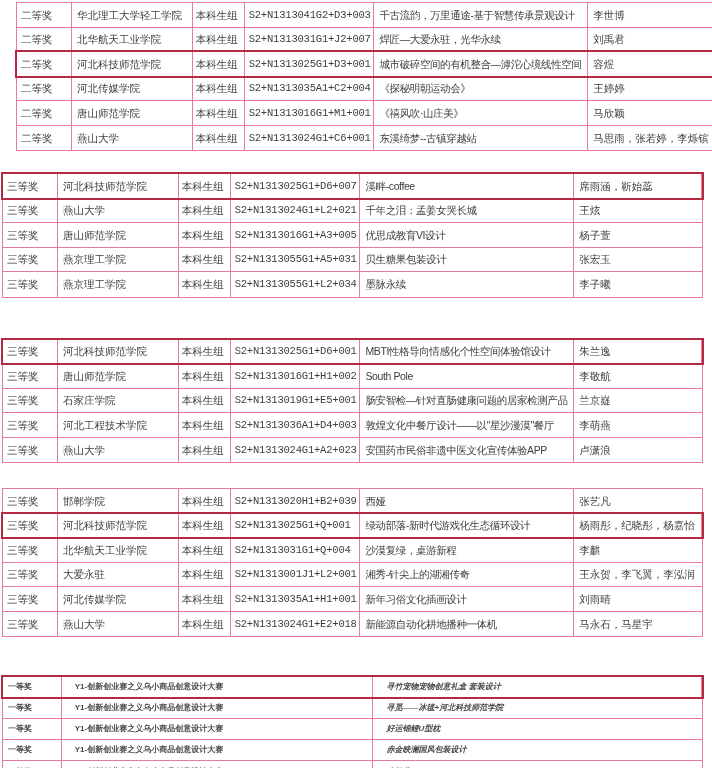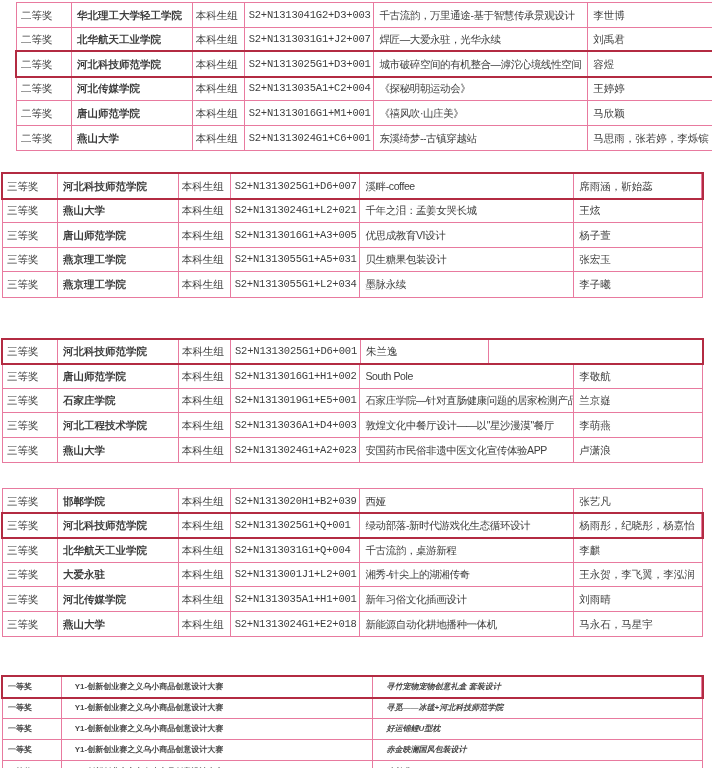--- a/index.html
+++ b/index.html
@@ -8,21 +8,21 @@
   .tbl{margin-left:2px;width:701px;border:1px solid #e87a9f;box-sizing:border-box;background:#fff;}
   .b0{margin-top:2px;margin-left:16px;} .b1{margin-top:22px;} .b2{margin-top:41px;} .b3{margin-top:25px;} .b4{margin-top:39px;}
   .row{display:flex;align-items:stretch;position:relative;border-bottom:1px solid #e87a9f;box-sizing:border-box;}
   .row:last-child{border-bottom:none;}
   .t6 .row{height:24.5px;}
   .t3 .row{height:21px;gap:8px;}
   .cell{display:flex;align-items:center;border-right:1px solid #e87a9f;box-sizing:border-box;
         white-space:nowrap;overflow:hidden;font-size:10.5px;line-height:1;}
   .cell:last-child{border-right:none;}
   .c-award{width:55px;padding-left:4px;}
-  .c-school{width:121px;padding-left:5px;font-weight:bold;}
+  .c-school{width:121px;padding-left:5px;}
   .c-group{width:52px;padding-left:3px;}
   .c-code{width:130px;padding-left:4px;letter-spacing:-0.2px;font-family:Liberation Mono, monospace;}
   .c-title{width:214px;padding-left:5px;letter-spacing:-0.4px;}
   .c-authors{width:128px;padding-left:5px;}
   .t3 .cell{font-size:8px;font-weight:bold;color:#4a4a4a;}
   .t3 .c-award{width:60px;padding-left:5px;}
   .t3 .c-competition{width:310px;padding-left:5px;}
   .t3 .c-work{width:329px;padding-left:6px;font-style:italic;}
   .hl{position:absolute;left:-2px;top:-2px;right:-2px;bottom:-2px;border:2px solid #b32b42;pointer-events:none;z-index:2;}
 </style>
@@ -123,37 +123,38 @@
         <div class="cell c-title">墨脉永续</div>
         <div class="cell c-authors">李子曦</div>
       </div>
     </div>
   <div class="tbl t6 b2">
       <div class="row">
         <div class="cell c-award">三等奖</div>
         <div class="cell c-school">河北科技师范学院</div>
         <div class="cell c-group">本科生组</div>
         <div class="cell c-code">S2+N1313025G1+D6+001</div>
+        <div class="cell c-title">MBTI性格导向情感化个性空间体验馆设计</div>
         <div class="cell c-authors">朱兰逸</div>
         <div class="hl"></div>
       </div>
       <div class="row">
         <div class="cell c-award">三等奖</div>
         <div class="cell c-school">唐山师范学院</div>
         <div class="cell c-group">本科生组</div>
         <div class="cell c-code">S2+N1313016G1+H1+002</div>
         <div class="cell c-title">South Pole</div>
         <div class="cell c-authors">李敬航</div>
       </div>
       <div class="row">
         <div class="cell c-award">三等奖</div>
         <div class="cell c-school">石家庄学院</div>
         <div class="cell c-group">本科生组</div>
         <div class="cell c-code">S2+N1313019G1+E5+001</div>
-        <div class="cell c-title">石家庄学院—针对直肠健康问题的居家检测产品</div>
+        <div class="cell c-title">肠安智检—针对直肠健康问题的居家检测产品</div>
         <div class="cell c-authors">兰京嶷</div>
       </div>
       <div class="row">
         <div class="cell c-award">三等奖</div>
         <div class="cell c-school">河北工程技术学院</div>
         <div class="cell c-group">本科生组</div>
         <div class="cell c-code">S2+N1313036A1+D4+003</div>
         <div class="cell c-title">敦煌文化中餐厅设计——以"星沙漫漠"餐厅</div>
         <div class="cell c-authors">李萌燕</div>
       </div>
@@ -182,21 +183,21 @@
         <div class="cell c-code">S2+N1313025G1+Q+001</div>
         <div class="cell c-title">绿动部落-新时代游戏化生态循环设计</div>
         <div class="cell c-authors">杨雨彤，纪晓彤，杨嘉怡</div>
         <div class="hl"></div>
       </div>
       <div class="row">
         <div class="cell c-award">三等奖</div>
         <div class="cell c-school">北华航天工业学院</div>
         <div class="cell c-group">本科生组</div>
         <div class="cell c-code">S2+N1313031G1+Q+004</div>
-        <div class="cell c-title">千古流韵，桌游新程</div>
+        <div class="cell c-title">沙漠复绿，桌游新程</div>
         <div class="cell c-authors">李麒</div>
       </div>
       <div class="row">
         <div class="cell c-award">三等奖</div>
         <div class="cell c-school">大爱永驻</div>
         <div class="cell c-group">本科生组</div>
         <div class="cell c-code">S2+N1313001J1+L2+001</div>
         <div class="cell c-title">湘秀-针尖上的湖湘传奇</div>
         <div class="cell c-authors">王永贺，李飞翼，李泓润</div>
       </div>

